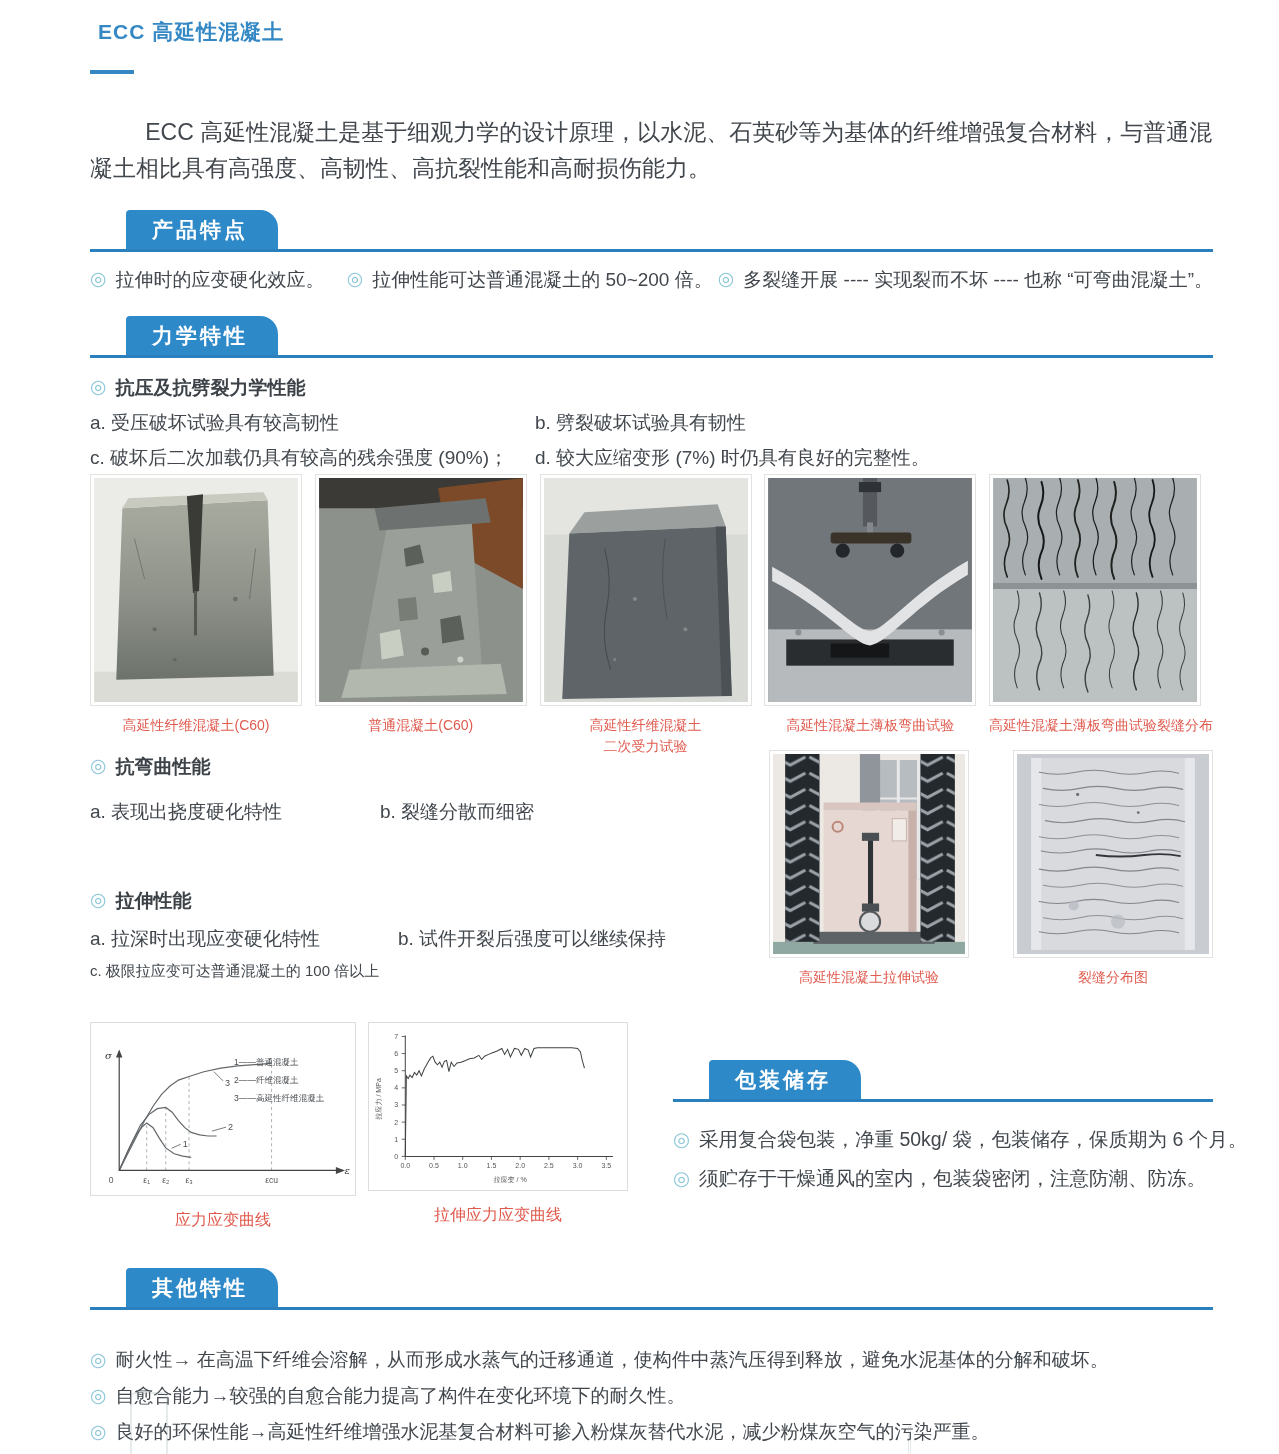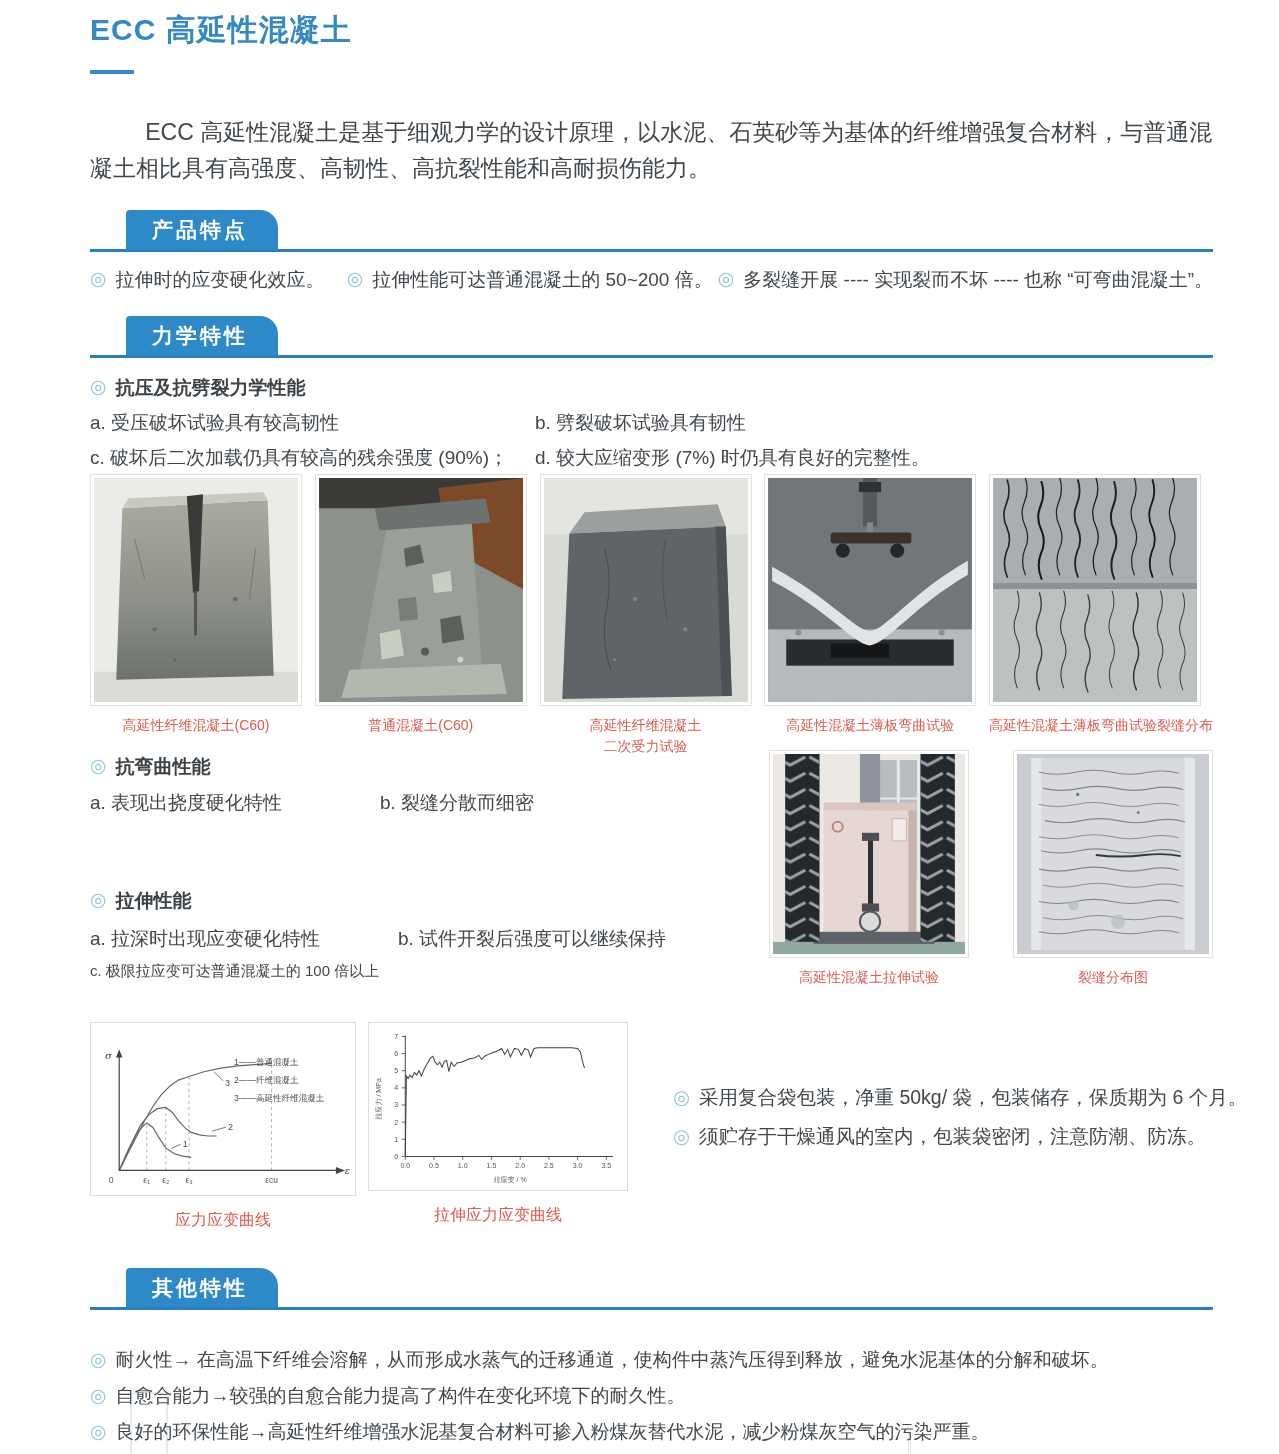--- a/index.html
+++ b/index.html
@@ -1,20 +1,20 @@
 <!DOCTYPE html>
 <html><head>
 <meta charset="utf-8">
 <style>
   html,body{margin:0;padding:0;background:#ffffff;}
   .page{position:relative;width:1279px;height:1454px;overflow:hidden;background:#fff;
         font-family:"Liberation Sans","DejaVu Sans",sans-serif;color:#41474d;}
   .abs{position:absolute;left:90px;right:66px;}
 
-  .title{position:absolute;left:90px;top:10px;margin:0;font-size:30px;font-weight:bold;
+  .title{position:absolute;left:90px;top:10px;margin:8px;font-size:21px;font-weight:bold;
          color:#3488c4;letter-spacing:1px;}
   .title-dash{position:absolute;left:90px;top:70px;width:44px;height:4px;background:#3488c4;}
   .intro{position:absolute;left:90px;right:64px;top:114px;margin:0;font-size:23px;
          line-height:36px;text-indent:2.4em;color:#41474d;}
 
   .sec-head{border-bottom:3px solid #2a80bd;line-height:0;padding-left:36px;}
   .tab{display:inline-block;background:#2e89c8;color:#fff;font-size:21px;font-weight:bold;
        padding:8px 30px 7px 26px;border-radius:4px 18px 0 0;letter-spacing:3px;line-height:24px;}
 
   .brow{display:flex;margin-top:15px;font-size:19px;white-space:nowrap;}
@@ -198,21 +198,21 @@
       <figcaption class="cap">高延性混凝土薄板弯曲试验裂缝分布</figcaption>
     </figure>
   </div>
 
   <div class="abs" style="top:752px;height:250px">
     <div style="position:absolute;left:0;top:0;width:700px">
       <div class="sub-title" style="position:absolute;top:2px">
         <span class="bsym">◎</span>
         <span>抗弯曲性能</span>
       </div>
-      <div class="duo2" style="position:absolute;top:38px;width:700px">
+      <div class="duo2" style="position:absolute;top:47px;width:700px">
         <span>a. 表现出挠度硬化特性</span>
         <span>b. 裂缝分散而细密</span>
       </div>
       <div class="sub-title" style="position:absolute;top:136px">
         <span class="bsym">◎</span>
         <span>拉伸性能</span>
       </div>
       <div class="duo3" style="position:absolute;top:174px;width:700px">
         <span>a. 拉深时出现应变硬化特性</span>
         <span>b. 试件开裂后强度可以继续保持</span>
@@ -372,20 +372,23 @@
         <g id="c2-series">
             <polyline points="36.0,132.0 37.1,52.1 38.9,54.7 40.6,51.3 42.8,53.8 45.1,48.7 47.4,51.3 49.7,47.0 52.0,52.1 54.8,45.3 57.7,40.2 61.1,34.3 63.4,32.6 65.6,38.5 67.9,41.1 70.2,38.5 72.5,43.6 74.8,37.7 77.0,36.8 79.3,47.8 81.6,38.5 84.4,42.8 87.3,39.3 91.3,38.5 95.8,36.8 99.8,35.1 104.4,34.3 109.0,31.7 111.8,35.9 114.7,32.6 118.6,30.8 122.6,29.2 127.2,27.4 131.8,24.9 134.6,30.8 137.5,25.8 140.3,33.4 144.3,24.9 148.3,25.8 151.1,31.7 154.6,24.9 158.0,26.6 160.3,33.4 163.7,24.9 167.1,24.1 175.7,24.1 184.2,24.1 192.8,24.1 201.3,24.1 207.0,24.9 209.8,28.3 211.6,36.8 213.8,44.4" fill="none" stroke="#3f4244" stroke-width="1"></polyline>
           </g>
         <text x="140" y="157" class="tk2" text-anchor="middle">拉应变 / %</text>
         <text x="12" y="75" class="tk2" text-anchor="middle" transform="rotate(-90 12 75)">拉应力 / MPa</text>
       </svg>
       <figcaption class="cap cap-lg">拉伸应力应变曲线</figcaption>
     </figure>
 
     <section style="position:absolute;left:583px;top:38px;width:540px">
+      <div class="sec-head">
+        <span class="tab">包装储存</span>
+      </div>
       <div style="margin-top:18px">
         <div class="packrow">
           <span class="bsym">◎</span>
           <span>采用复合袋包装，净重 50kg/ 袋，包装储存，保质期为 6 个月。</span>
         </div>
         <div class="packrow">
           <span class="bsym">◎</span>
           <span>须贮存于干燥通风的室内，包装袋密闭，注意防潮、防冻。</span>
         </div>
       </div>

